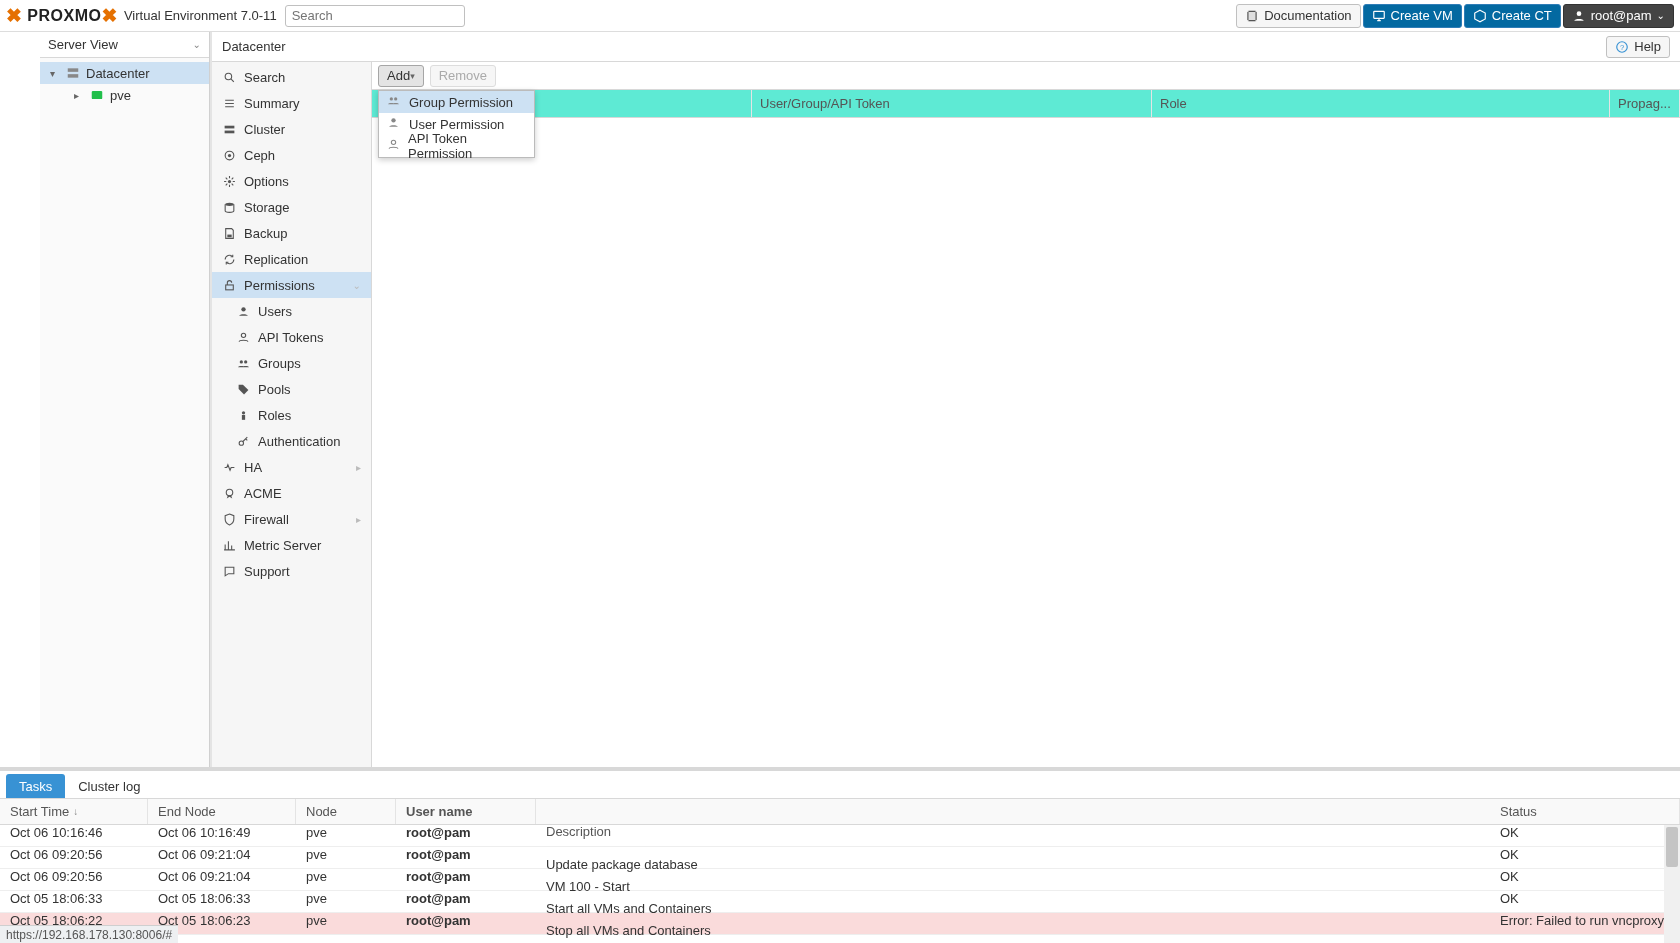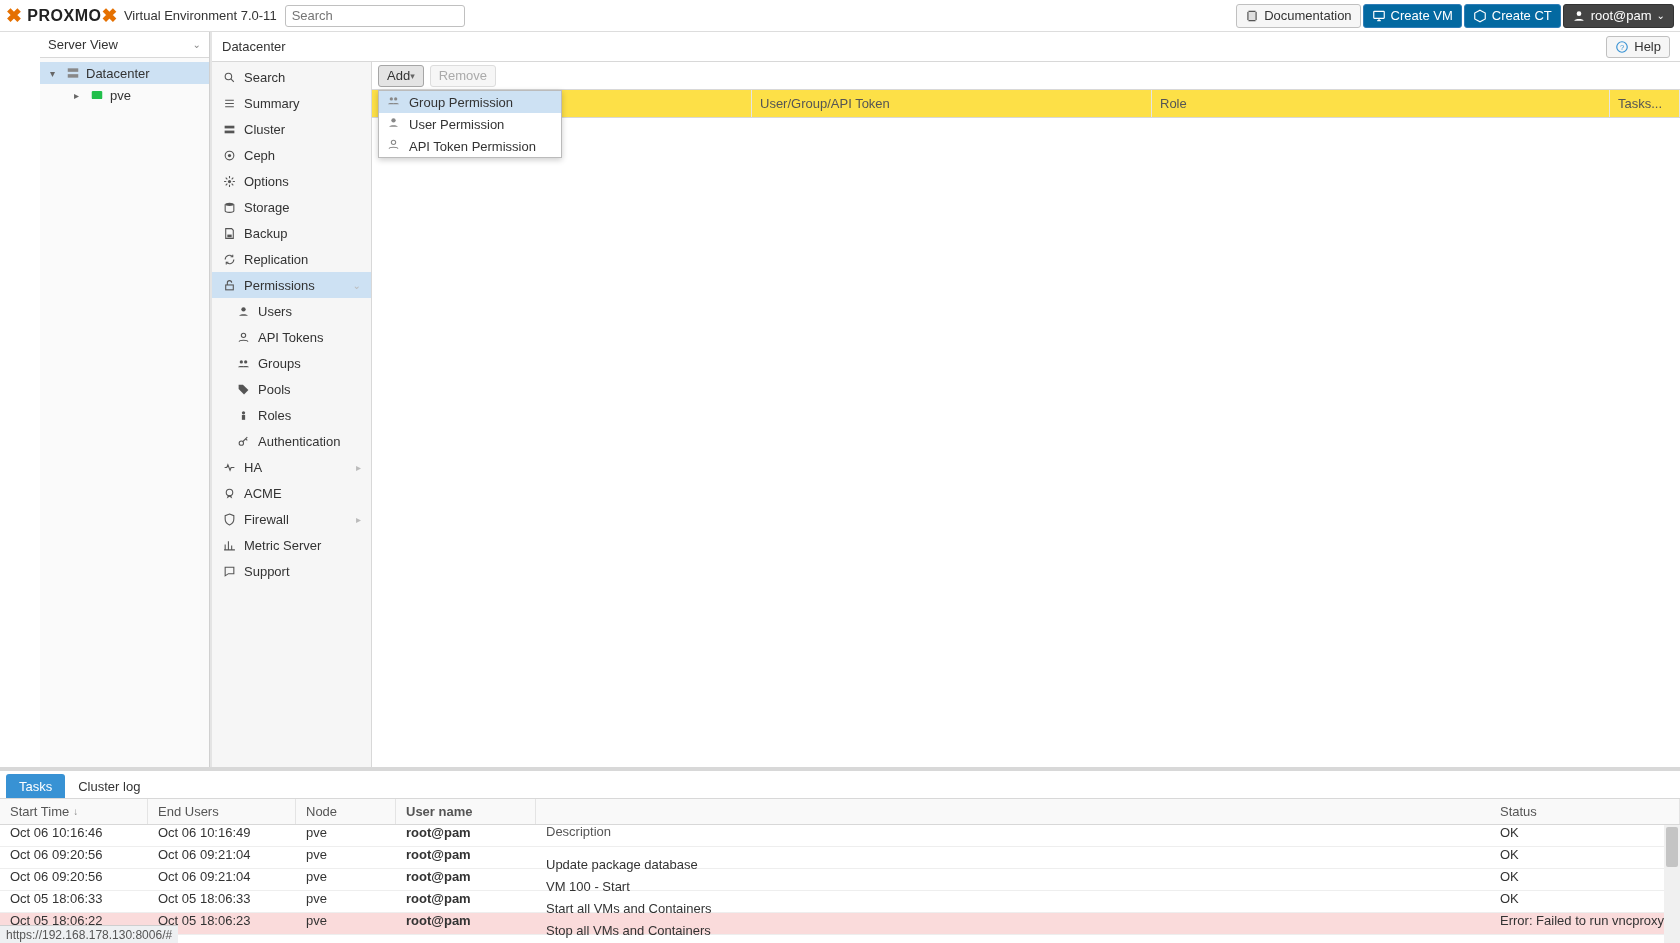--- a/index.html
+++ b/index.html
@@ -39,27 +39,27 @@
 .menu-item.selected { background:#cde1f3; }
 .menu-item .chev { margin-left:auto; color:#bbb; font-size:10px;}
 .menu-item .mi-icon {width:14px;display:inline-flex;justify-content:center;color:#555;}
 .menu-item .mi-icon svg{width:13px;height:13px;fill:#555;}
 
 .content { flex:1; position:relative; background:#fff;}
 .toolbar { height:28px; border-bottom:1px solid #d8d8d8; display:flex; align-items:center; gap:6px; padding:0 6px; background:#fff;}
 .tb-btn { height:22px; padding:0 8px; border:1px solid #c0c0c0; border-radius:3px; background:#f6f6f6; display:inline-flex; align-items:center; cursor:pointer;}
 .tb-btn.pressed { background:#e4e4e4; border-color:#a6a6a6;}
 .tb-btn.disabled { color:#aaa; border-color:#ddd; cursor:default;}
-.dropdown { position:absolute; top:28px; left:6px; width:184px; background:#fff; border:1px solid #bbb; box-shadow:0 2px 6px rgba(0,0,0,0.2); z-index:10;}
+.dropdown { position:absolute; top:28px; left:6px; width:157px; background:#fff; border:1px solid #bbb; box-shadow:0 2px 6px rgba(0,0,0,0.2); z-index:10;}
 .dropdown-item { height:22px; display:flex; align-items:center; gap:8px; padding:0 8px; cursor:pointer;}
 .dropdown-item.hover { background:#cde1f3;}
 .dropdown-item .dd-icon{width:14px;color:#888;}
 .dropdown-item .dd-icon svg{width:13px;height:13px;fill:#888;}
 
-.grid-header { height:28px; display:flex; border-bottom:1px solid #d8d8d8; background:#fde047;}
+.grid-header { height:28px; display:flex; border-bottom:1px solid #d8d8d8; background:#5eead4;}
 .grid-header .col { padding:0 8px; display:flex; align-items:center; border-right:1px solid #e4e4e4; color:#555; font-size:13px;}
 
 .log-panel { position:absolute; left:0; right:0; bottom:0; height:176px; border-top:4px solid #d8d8d8; background:#fff; display:flex; flex-direction:column;}
 .log-tabs { height:28px; border-bottom:1px solid #d8d8d8; display:flex; align-items:flex-end; padding:0 6px; gap:0;}
 .log-tab { height:24px; padding:0 12px; display:flex; align-items:center; border:1px solid transparent; border-bottom:none; cursor:pointer; font-size:13px; border-radius:3px 3px 0 0;}
 .log-tab.active { background:#3892d4; color:#fff;}
 .log-grid-header { height:26px; display:flex; border-bottom:1px solid #d8d8d8; background:#f9f9f9;}
 .log-grid-header .lcol { padding:0 10px; display:flex; align-items:center; border-right:1px solid #e4e4e4; color:#555; gap:4px;}
 .log-rows { flex:1; overflow-y:auto; position:relative;}
 .log-row { height:22px; display:flex; align-items:flex-start; border-bottom:1px solid #eee;}
@@ -393,21 +393,21 @@
           <div class="col c-path">
               <span>Path</span>
             </div>
           <div class="col c-user">
               <span>User/Group/API Token</span>
             </div>
           <div class="col c-role">
               <span>Role</span>
             </div>
           <div class="col c-prop">
-              <span>Tasks...</span>
+              <span>Propag...</span>
             </div>
         </div>
       </div>
     </div>
   </div>
 </div>
 
 <div class="log-panel">
   <div class="log-tabs">
     <div class="log-tab active">
@@ -416,21 +416,21 @@
     <div class="log-tab">
         <span>Cluster log</span>
       </div>
   </div>
   <div class="log-grid-header">
     <div class="lcol l-start">
         <span>Start Time</span>
         <span class="sort-arrow">↓</span>
       </div>
     <div class="lcol l-end">
-        <span>End Users</span>
+        <span>End Node</span>
       </div>
     <div class="lcol l-node">
         <span>Node</span>
       </div>
     <div class="lcol l-user">
         <span>User name</span>
       </div>
     <div class="lcol l-desc">
         <span>Description</span>
       </div>

